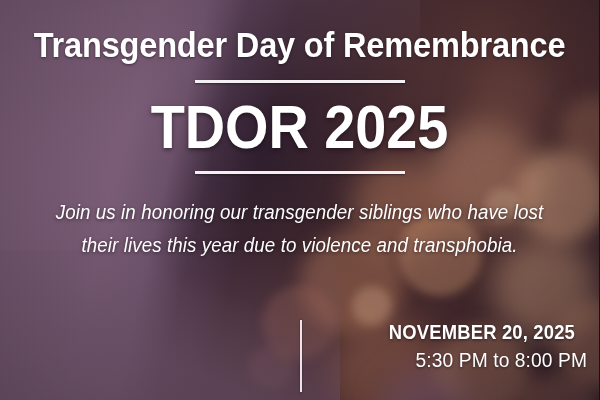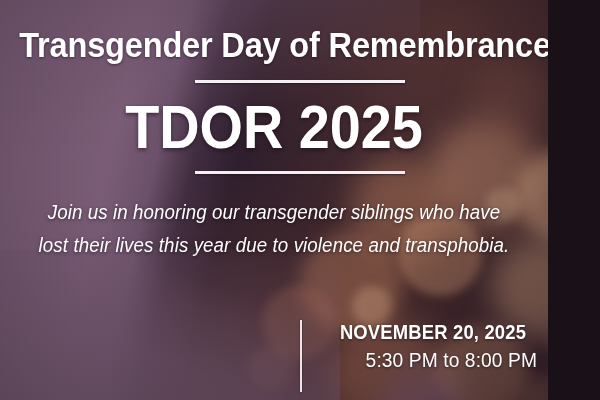--- a/index.html
+++ b/index.html
@@ -7,21 +7,21 @@
 
   html, body {
     width:600px; height:400px;
     background:#1a1118;
     font-family:"Liberation Sans", sans-serif;
     overflow:hidden;
   }
 
   #poster {
     position:relative;
-    width:548px; height:400px;
+    width:599px; height:400px;
     overflow:hidden;
     background:#2e1f2d;
   }
 
   
   .bg-base {
     position:absolute; inset:0;
     background:
       radial-gradient(circle at 82% 8%,  rgba(120,72,58,0.55) 0%, rgba(120,72,58,0) 42%),
       radial-gradient(circle at 60% 92%, rgba(96,56,52,0.50) 0%, rgba(96,56,52,0) 45%),

